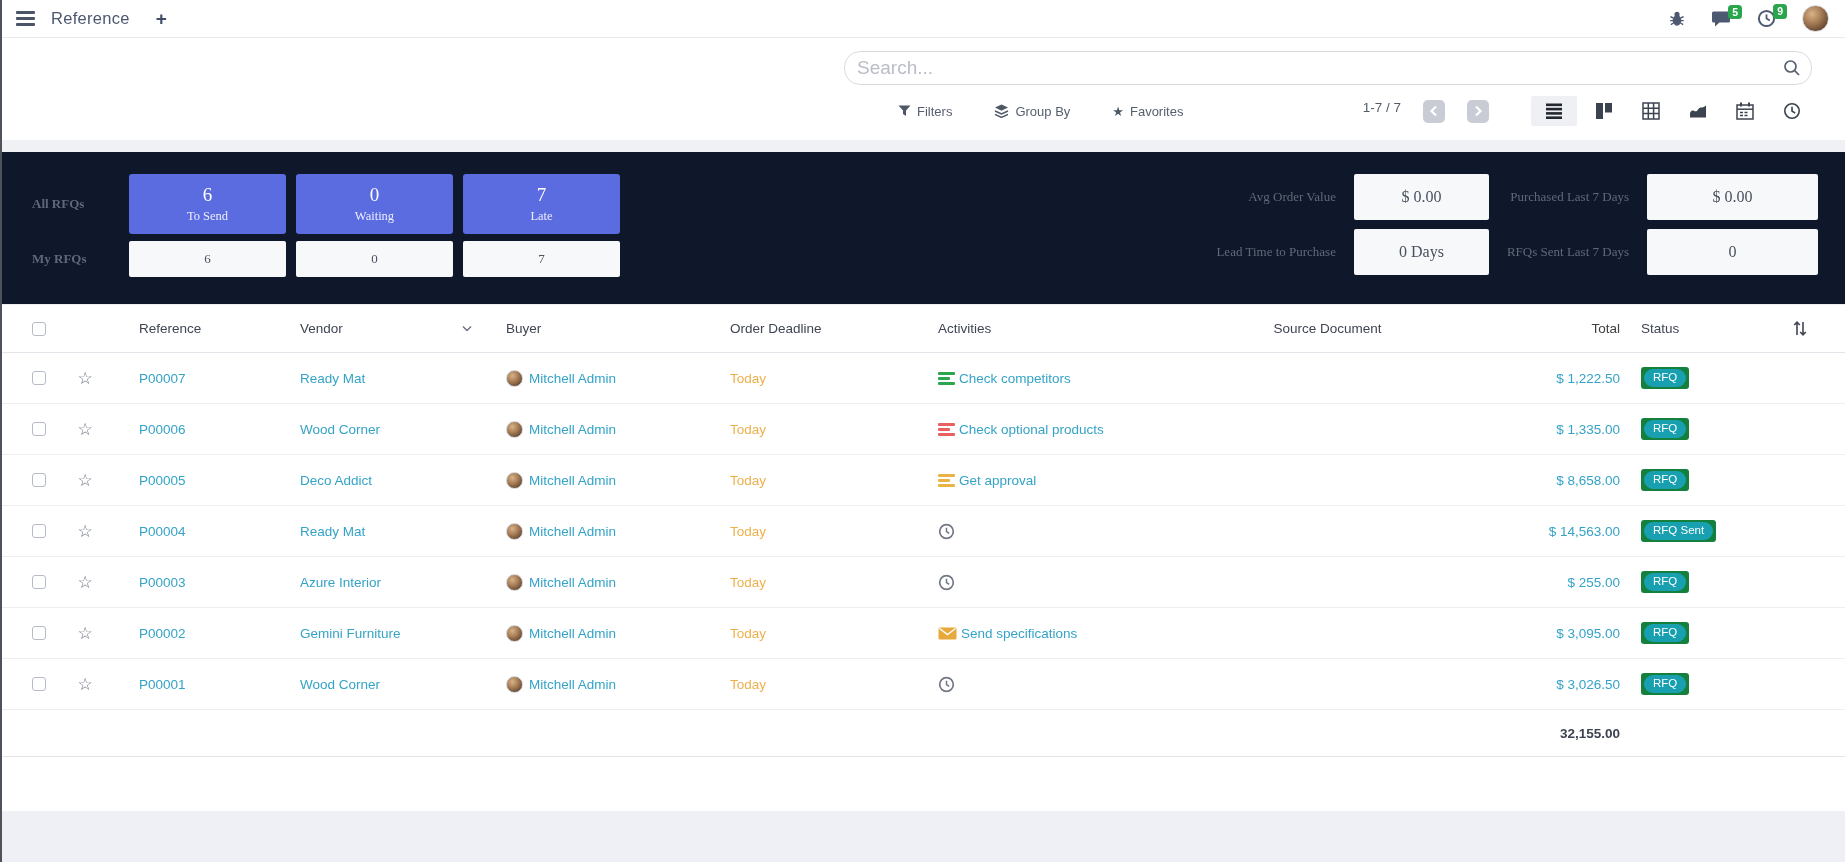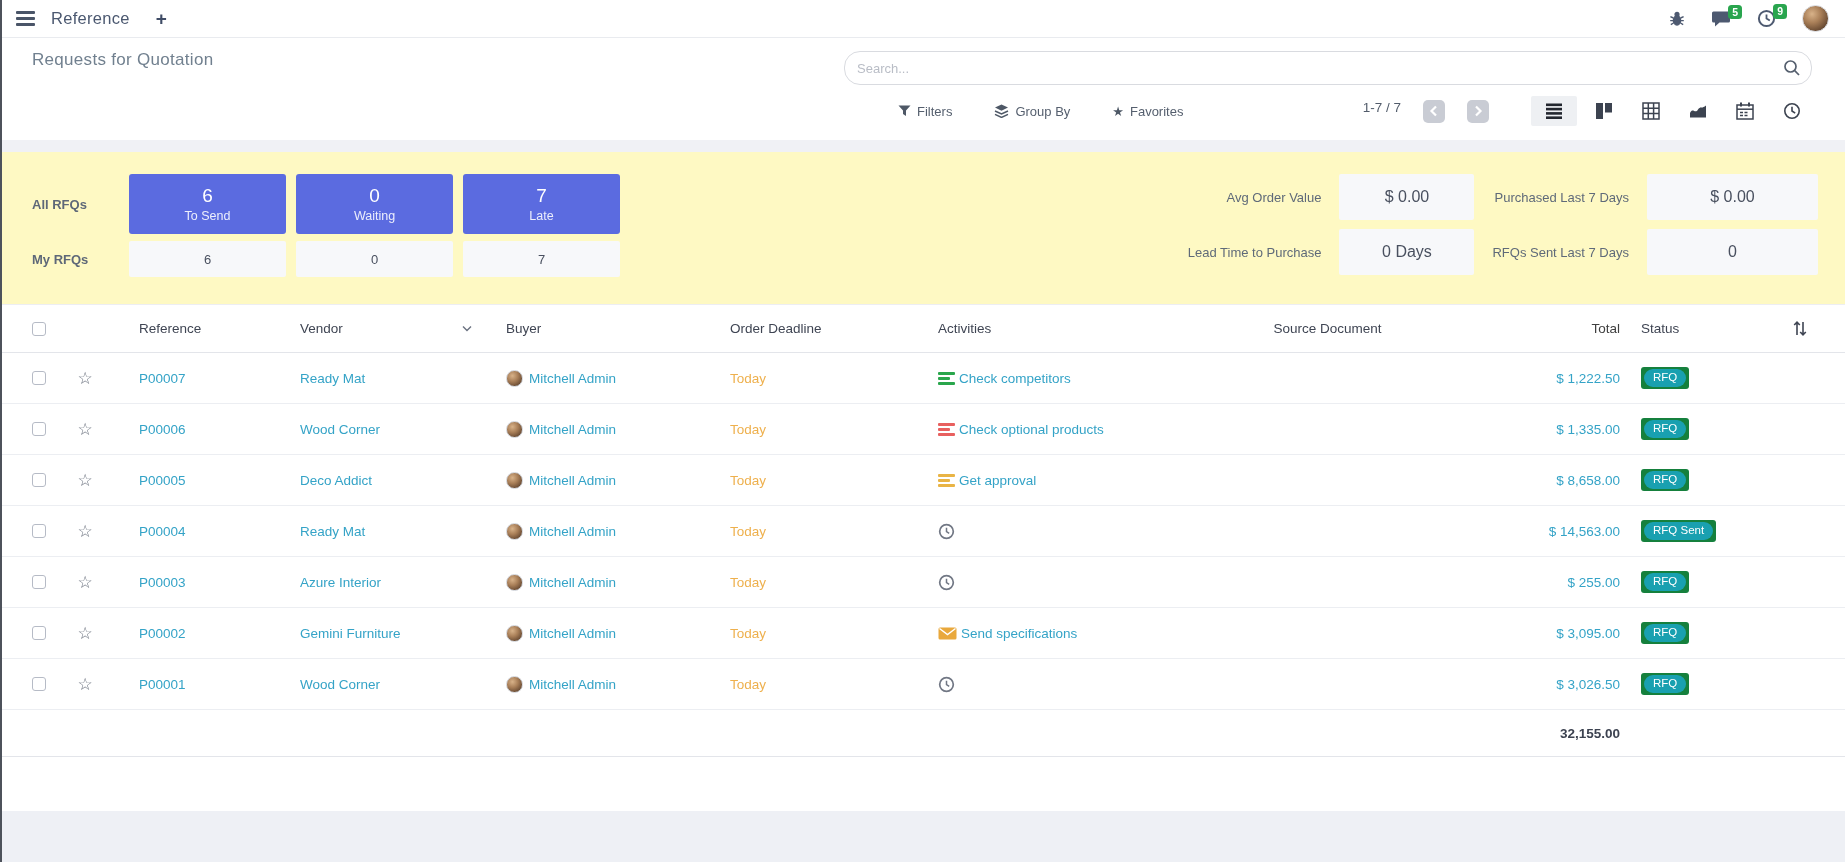--- a/index.html
+++ b/index.html
@@ -26,38 +26,38 @@
 
   
   .control-panel{height:102px;background:#fff;display:flex;padding:0 33px 0 32px;}
   .cp-left{width:812px;flex:none;padding-top:12px;}
   .cp-title{font-size:17px;color:#71808f;letter-spacing:.3px;}
   .cp-buttons{margin-top:12px;display:flex;gap:8px;}
   .btn-create{background:var(--accent,#5b6be0);color:#fff;border:none;border-radius:3px;height:36px;padding:0 17px;font-size:11.5px;font-weight:700;letter-spacing:.9px;font-family:inherit;cursor:pointer;}
   .btn-export{background:#696e79;border:none;border-radius:3px;height:36px;width:45px;display:flex;align-items:center;justify-content:center;cursor:pointer;}
   .cp-right{flex:1;display:flex;flex-direction:column;padding-top:13px;}
   .search-box{position:relative;height:34px;}
-  .search-box input{width:100%;height:34px;border:1px solid #d9dbe0;border-radius:16px;padding:0 36px 0 12px;font-size:13px;font-family:inherit;color:#3f4553;outline:none;}
+  .search-box input{width:100%;height:34px;border:1px solid #d9dbe0;border-radius:16px;padding:0 36px 0 12px;font-size:19px;font-family:inherit;color:#3f4553;outline:none;}
   .search-box input::placeholder{color:#b9bdc6;}
   .search-icon{position:absolute;right:11px;top:8px;}
   .cp-bottom{display:flex;align-items:center;margin-top:11px;height:30px;}
   .facet{display:inline-flex;align-items:center;gap:6px;font-size:13px;color:#555f6e;cursor:pointer;margin-right:42px;}
   .facet:first-child{margin-left:54px;}
   .facet .glyph{font-size:13px;color:#4e5866;line-height:1;}
   .pager{margin-left:auto;display:flex;align-items:flex-start;gap:22px;}
   .pager-count{font-size:13.5px;color:#525c6b;}
   .pager-btn{width:22px;height:23px;background:#c9ccd4;border:none;border-radius:5px;display:flex;align-items:center;justify-content:center;cursor:pointer;}
   .switcher{display:flex;align-items:center;gap:7px;margin-left:42px;}
   .sw-btn{width:40px;height:30px;display:flex;align-items:center;justify-content:center;color:#3c4350;cursor:pointer;border-radius:2px;}
   .sw-btn.active{background:#eef0f3;color:#23272f;width:46px;}
 
   .gray-gap{height:12px;background:#f0f1f5;}
 
   
-  .dashboard{height:152px;background:#fef9c3;display:flex;padding:22px 27px 0 32px;}
+  .dashboard{height:152px;background:#0f172a;display:flex;padding:22px 27px 0 32px;font-family:Liberation Serif, serif;}
   .dash-labels{width:97px;flex:none;display:flex;flex-direction:column;}
   .dash-labels .lbl{font-size:13px;color:#5e6878;font-weight:700;}
   .dash-labels .lbl1{height:60px;display:flex;align-items:center;}
   .dash-labels .lbl2{height:36px;margin-top:7px;display:flex;align-items:center;}
   .dash-cards{display:flex;gap:10px;}
   .dash-col{display:flex;flex-direction:column;gap:7px;width:157px;}
   .dash-card{height:60px;background:var(--accent,#5b6be0);border-radius:3px;color:#fff;display:flex;flex-direction:column;align-items:center;justify-content:center;cursor:pointer;}
   .dash-card-count{font-size:19px;line-height:1.2;}
   .dash-card-label{font-size:12.5px;margin-top:2px;color:#eceefc;}
   .dash-cell{height:36px;background:#f7f8fa;border-radius:2px;display:flex;align-items:center;justify-content:center;font-size:13px;color:#49505f;cursor:pointer;}
@@ -128,21 +128,20 @@
           <path d="M9.5 5.4 V9.5 L12.8 11.6" stroke-width="1.8"></path>
       </svg>
       <span class="tray-badge">9</span>
     </span>
     <span class="avatar"></span>
   </div>
 </div>
 
 <div class="control-panel">
   <div class="cp-left">
-    <div class="cp-title">Requests for Quotation</div>
   </div>
   <div class="cp-right">
     <div class="search-box">
       <input type="text" placeholder="Search..." style="">
       <span class="search-icon">
         <svg width="18" height="18" viewBox="0 0 18 18" fill="none" stroke="#555f6e" stroke-width="1.7">
           <circle cx="7.5" cy="7.5" r="5.5"></circle>
             <path d="M11.7 11.7 L16 16"></path>
         </svg>
       </span>

